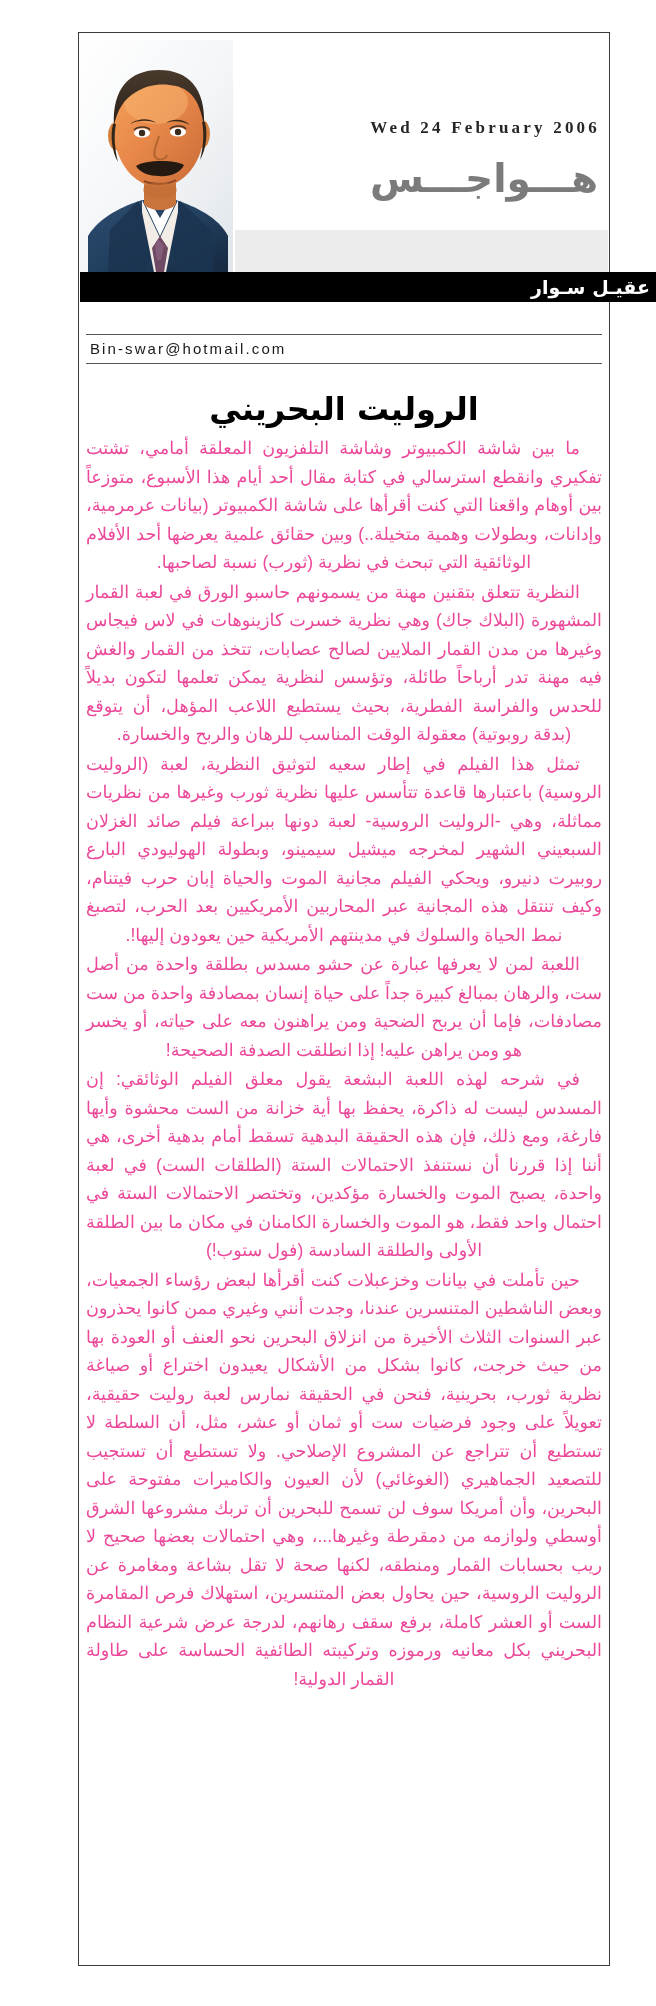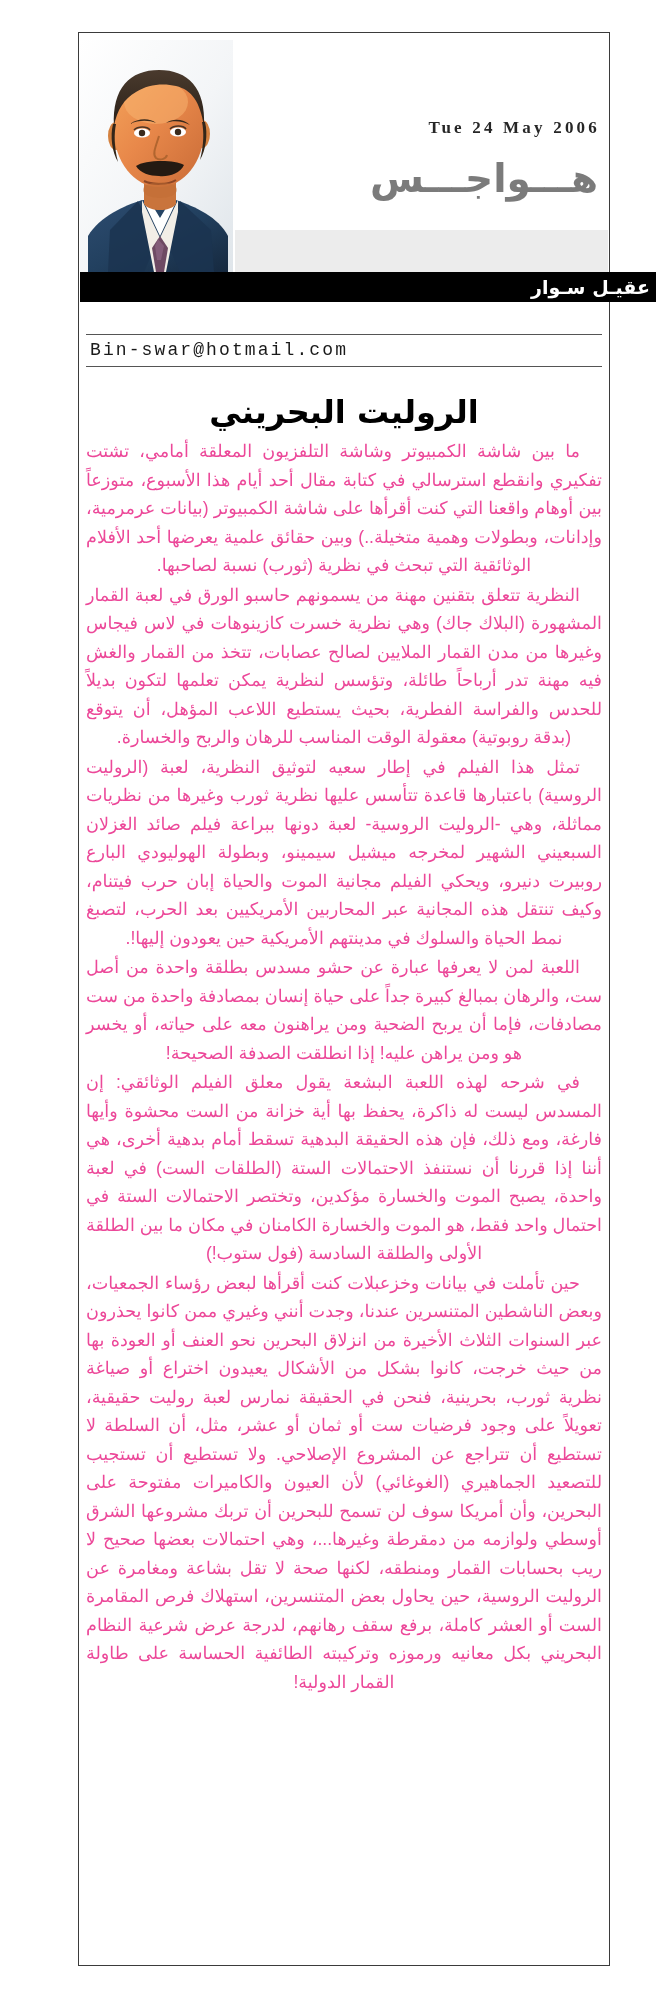--- a/index.html
+++ b/index.html
@@ -124,22 +124,22 @@
     margin-top: 55px;
     margin-left: 6px;
     margin-right: 6px;
     border-top: 1.5px solid #555;
     border-bottom: 1.5px solid #555;
     padding: 5px 0 6px 0;
     direction: ltr;
     text-align: left;
   }
   .email-text {
-    font-family: Liberation Mono, monospace;
-    font-size: 18px;
+    font-family: Liberation Sans, sans-serif;
+    font-size: 15px;
     letter-spacing: 2.1px;
     color: #1a1a1a;
     padding-left: 4px;
   }
 
   
   .article-title {
     margin-top: 26px;
     margin-bottom: 6px;
     text-align: center;
@@ -242,21 +242,21 @@
           <path d="M79 96 C76 106 72 114 76 118 C80 121 86 119 87 115" fill="none" stroke="#b1652f" stroke-width="2"></path>
 
           <path d="M56 126 C64 120 94 119 104 125 C100 134 88 137 79 136 C70 136 60 133 56 126 Z" fill="#241a12"></path>
 
           <path d="M64 141 C72 145 88 145 96 140" stroke="#8c4726" stroke-width="2" fill="none"></path>
 
           <ellipse cx="80" cy="150" rx="17" ry="8" fill="#c06d34" opacity="0.45"></ellipse>
         </svg>
       </div>
 
-      <div class="date-line">Tue 24 May 2006</div>
+      <div class="date-line">Wed 24 February 2006</div>
 
       <div class="column-title">هـــواجـــس</div>
 
       <div class="gray-band"></div>
 
       <div class="author-bar">
         <span class="author-name">عقيـل سـوار</span>
       </div>
     </div>
 

